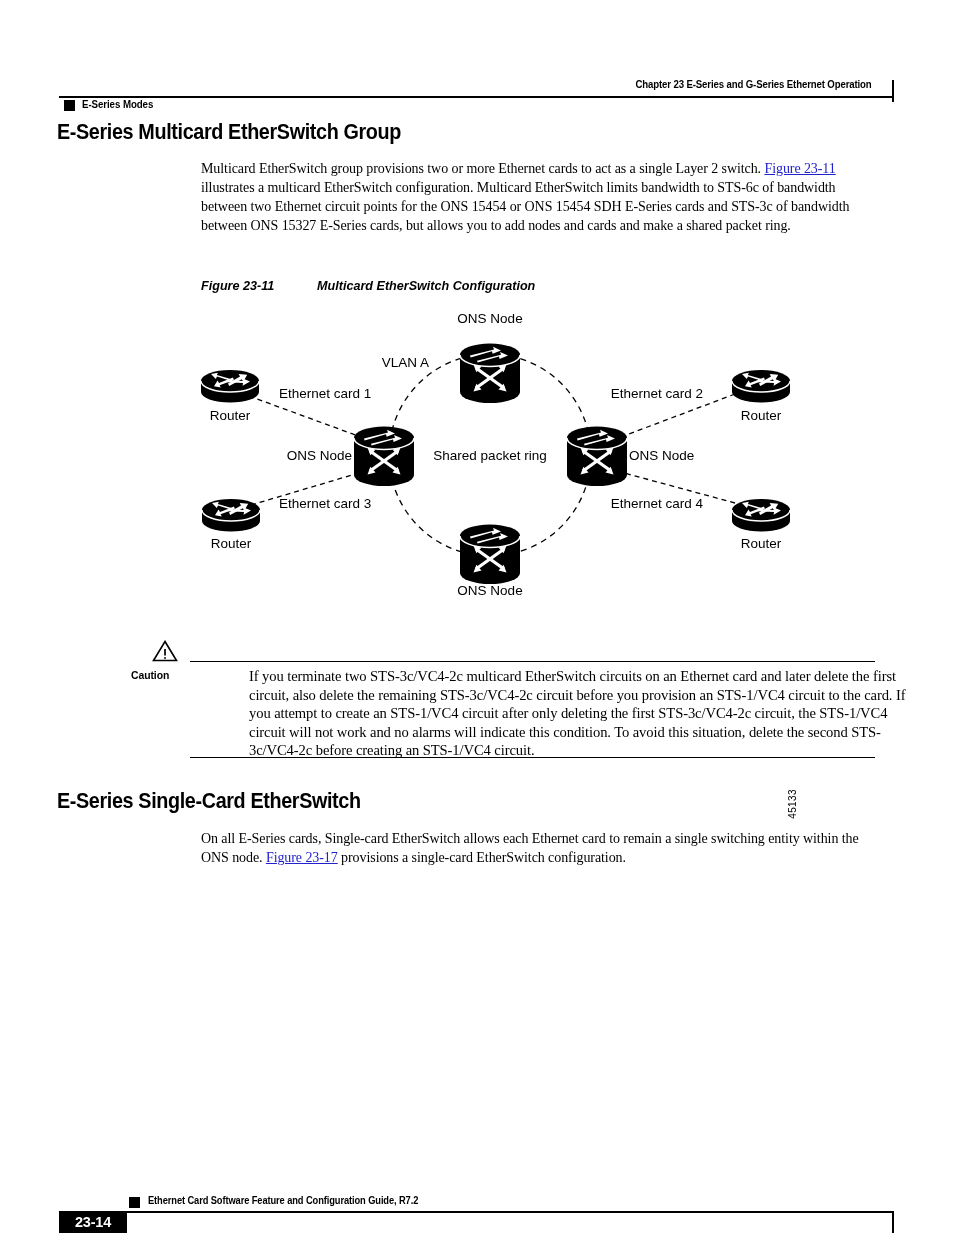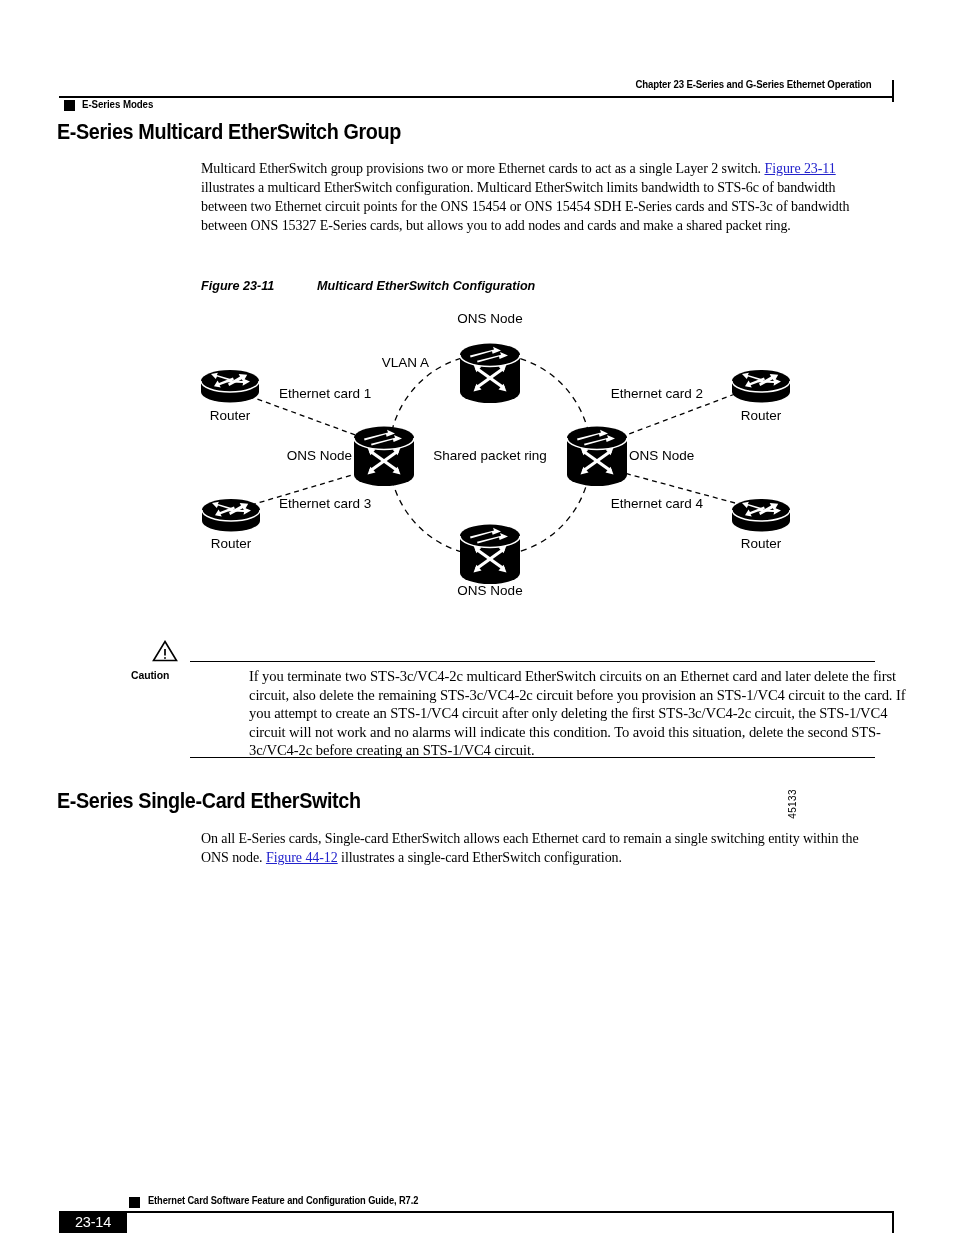--- a/index.html
+++ b/index.html
@@ -240,21 +240,21 @@
   }
   .ftr-pagenum {
     position: absolute;
     left: 0px;
     top: 17px;
     width: 68px;
     height: 22px;
     background: #000;
     color: #fff;
     font-family: "Liberation Sans", sans-serif;
-    font-weight: normal;
+    font-weight: bold;
     font-size: 14.5px;
     line-height: 22px;
     text-align: center;
     letter-spacing: -0.2px;
   }
 </style>
 </head>
 <body>
 
 <div class="page-header">
@@ -370,21 +370,21 @@
   </div>
   <div class="caution-rule-top"></div>
   <div class="caution-label">Caution</div>
   <div class="caution-text">If you terminate two STS-3c/VC4-2c multicard EtherSwitch circuits on an Ethernet card and later delete the first circuit, also delete the remaining STS-3c/VC4-2c circuit before you provision an STS-1/VC4 circuit to the card. If you attempt to create an STS-1/VC4 circuit after only deleting the first STS-3c/VC4-2c circuit, the STS-1/VC4 circuit will not work and no alarms will indicate this condition. To avoid this situation, delete the second STS-3c/VC4-2c before creating an STS-1/VC4 circuit.</div>
   <div class="caution-rule-bot"></div>
 </div>
 
 <h1 class="sec-head" id="head-singlecard">E-Series Single-Card EtherSwitch</h1>
 
 <div class="body-block" id="para-singlecard">
-  <span>On all E-Series cards, Single-card EtherSwitch allows each Ethernet card to remain a single switching entity within the ONS node. </span><a href="#" class="xref">Figure 44-12</a><span> illustrates a single-card EtherSwitch configuration.</span>
+  <span>On all E-Series cards, Single-card EtherSwitch allows each Ethernet card to remain a single switching entity within the ONS node. </span><a href="#" class="xref">Figure 23-17</a><span> provisions a single-card EtherSwitch configuration.</span>
 </div>
 
 <div class="page-footer">
   <div class="ftr-square"></div>
   <div class="ftr-title">Ethernet Card Software Feature and Configuration Guide, R7.2</div>
   <div class="ftr-rule"></div>
   <div class="ftr-pagenum">23-14</div>
   <div class="ftr-tick"></div>
 </div>
 

